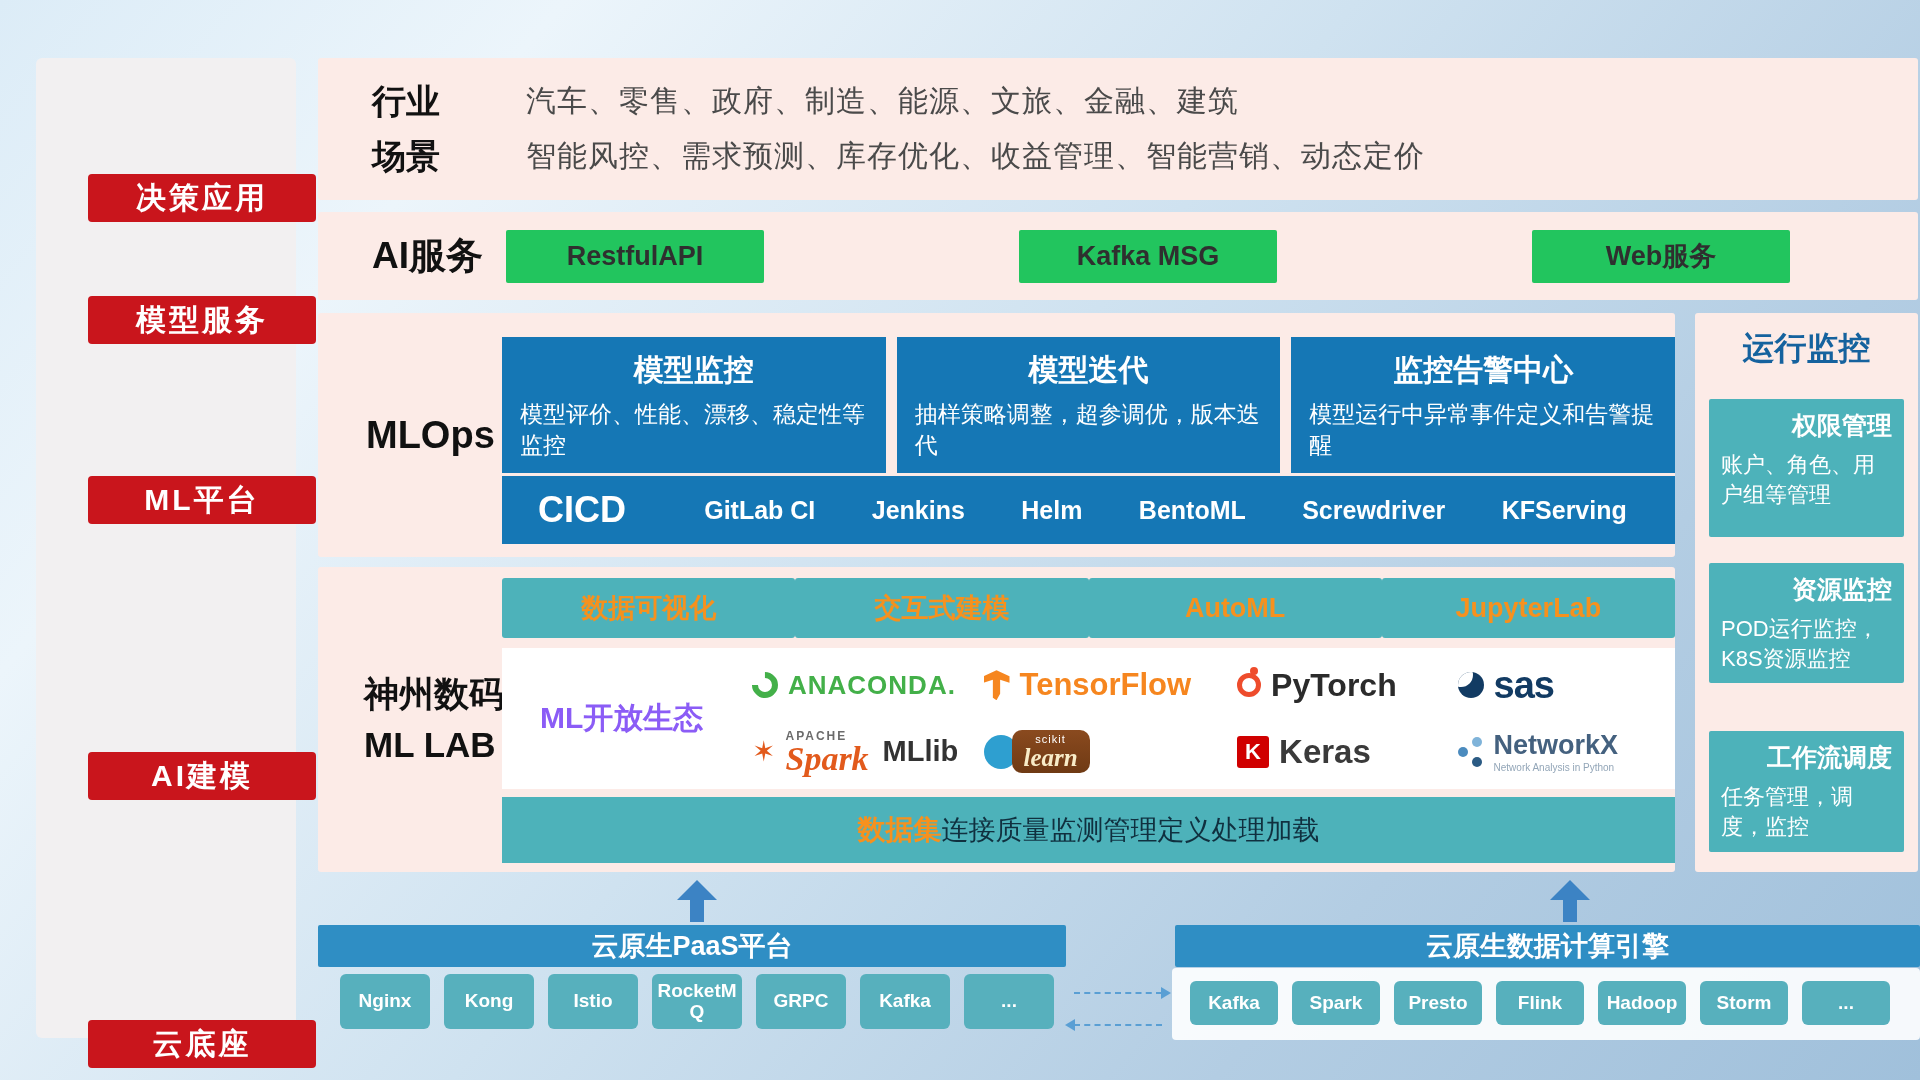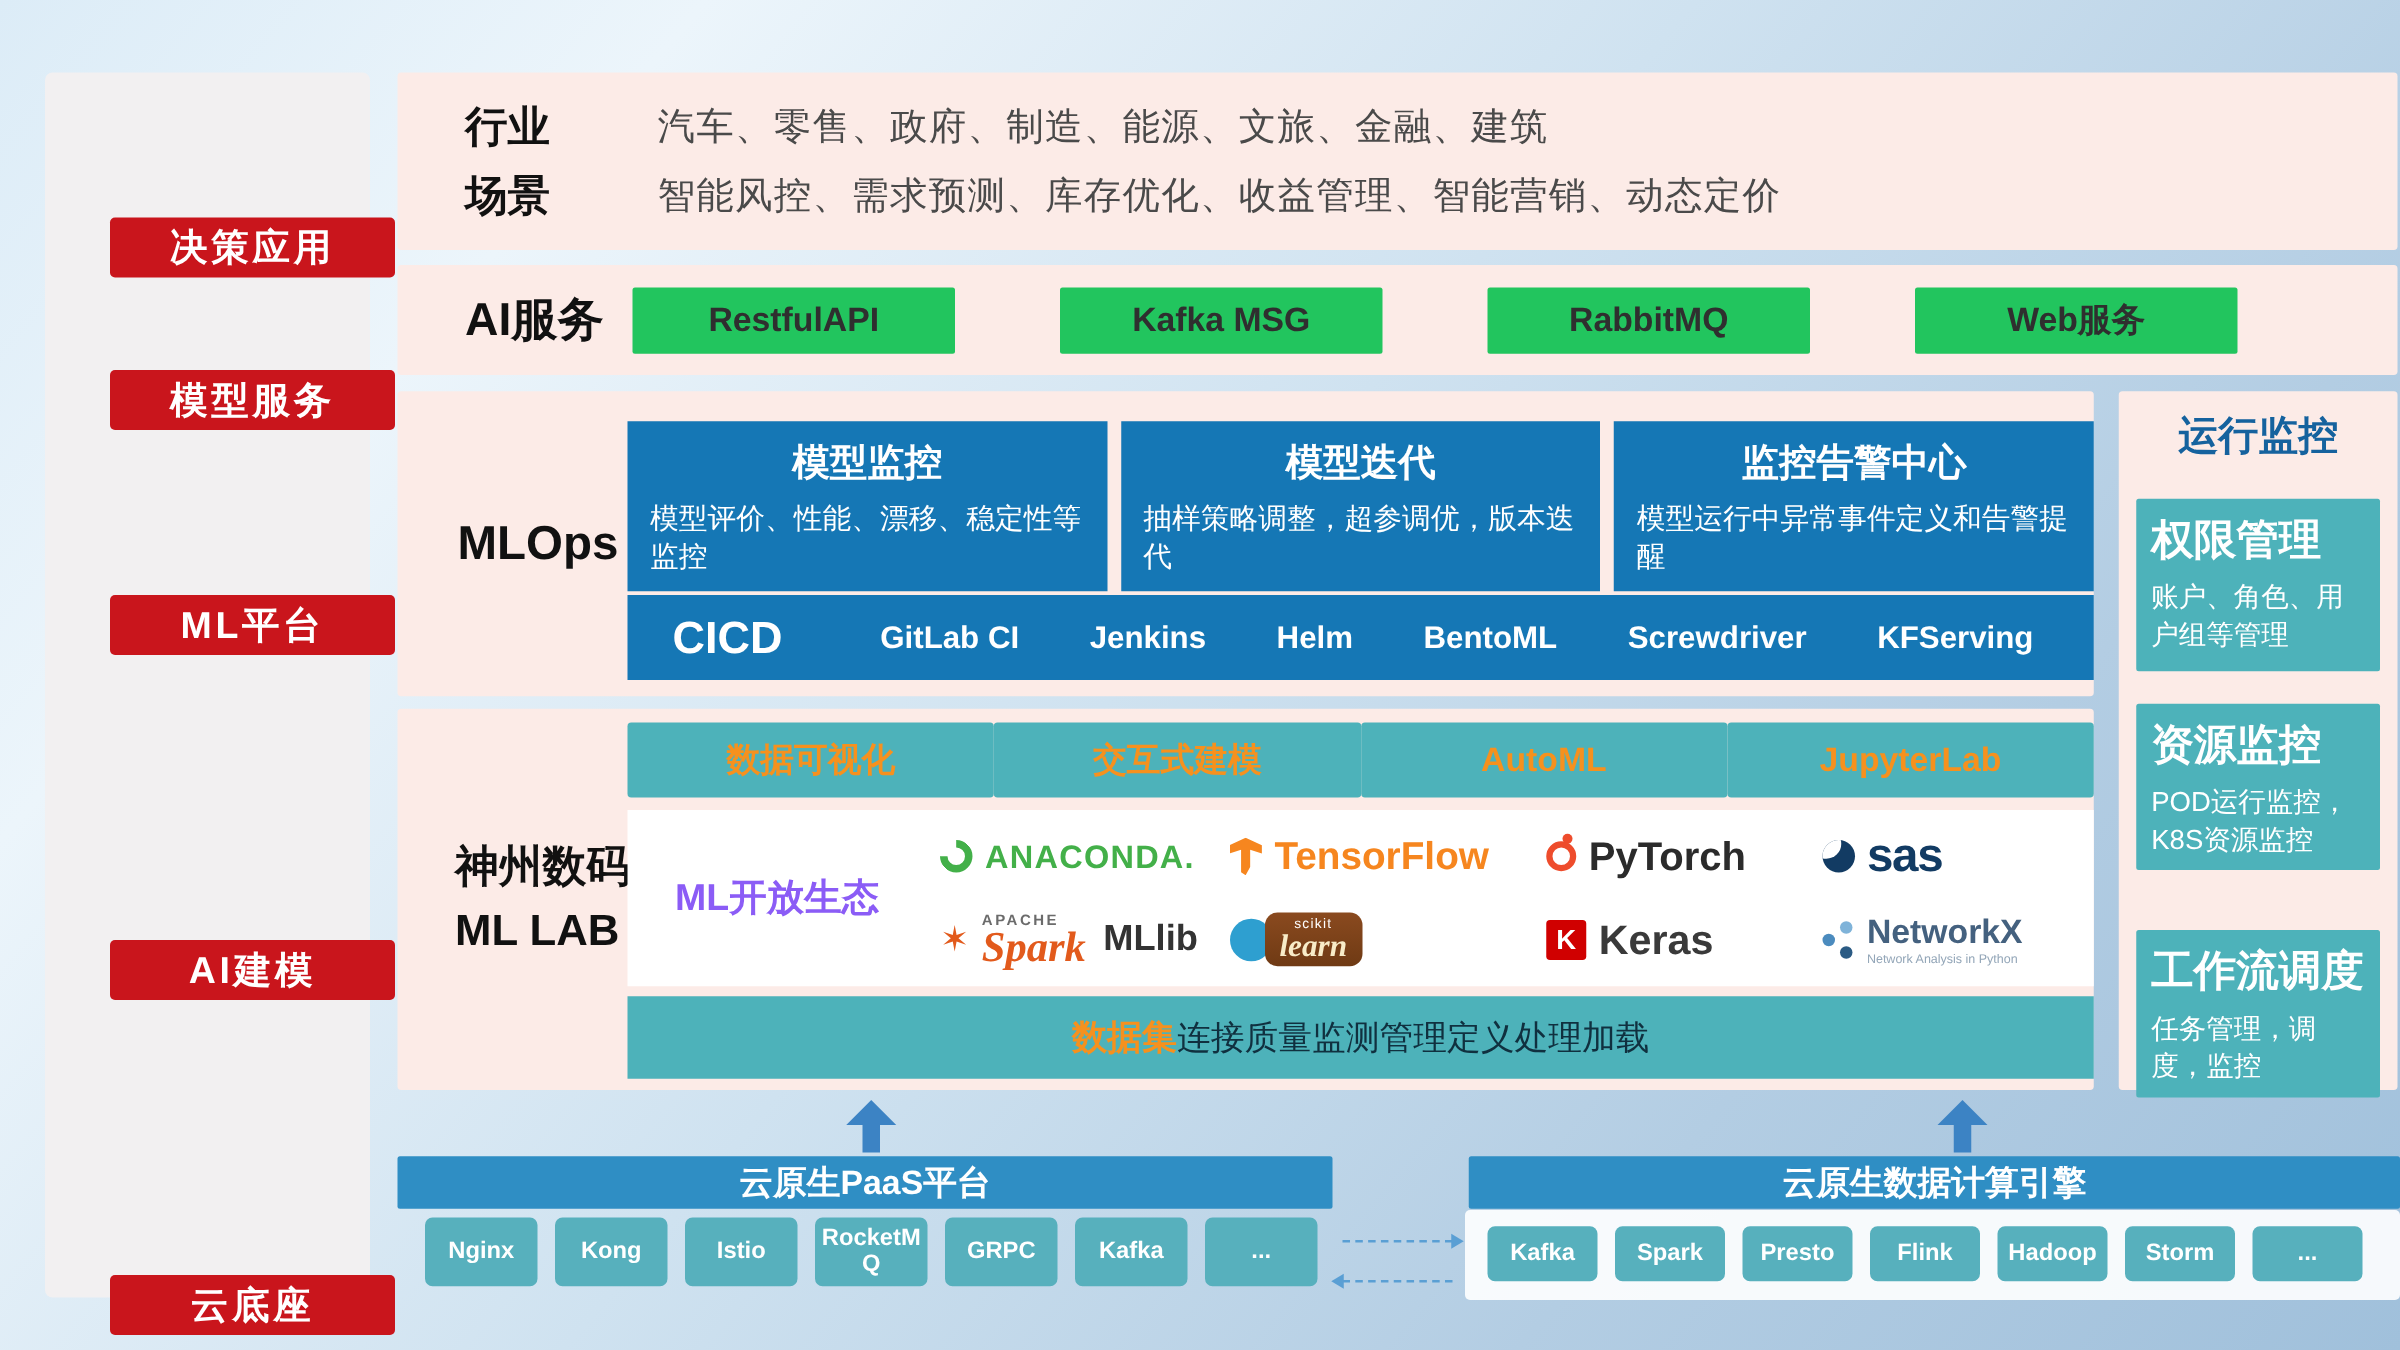--- a/index.html
+++ b/index.html
@@ -42,21 +42,21 @@
   .cicd-bar { position:absolute; left:184px; top:163px; width:1173px; height:68px; background:#1577b5;
               display:flex; align-items:center; color:#fff; }
   .cicd-label { font-size:36px; font-weight:bold; margin-left:36px; }
   .cicd-tools { flex:1; display:flex; justify-content:space-around; padding:0 20px 0 50px; }
   .cicd-tool { font-size:25px; font-weight:bold; }
 
   
   .monitor { left:1695px; top:313px; width:223px; height:559px; }
   .mon-title { text-align:center; margin-top:14px; font-size:32px; font-weight:bold; color:#15629e; }
   .mon-card { position:relative; margin:0 14px; background:#4db2ba; color:#fff; border-radius:2px; padding:10px 12px; }
-  .mon-card .mc-title { text-align:left; font-size:34px; font-weight:bold; margin-bottom:8px; }
+  .mon-card .mc-title { text-align:right; font-size:25px; font-weight:bold; margin-bottom:8px; }
   .mon-card .mc-desc { font-size:22px; line-height:1.35; }
   .mc-0{margin-top:28px; min-height:138px;} .mc-1{margin-top:26px; min-height:112px;} .mc-2{margin-top:48px; min-height:112px;}
 
   
   .mllab { left:318px; top:567px; width:1357px; height:305px; }
   .mllab-label { position:absolute; left:46px; top:0; height:100%; display:flex; flex-direction:column;
                  justify-content:center; font-size:35px; font-weight:bold; color:#111; line-height:1.45; }
   .features { position:absolute; left:184px; top:11px; width:1173px; height:60px; display:flex; }
   .feat-btn { flex:1; background:#4db2ba; color:#f6911e; font-size:27px; font-weight:bold;
               display:flex; align-items:center; justify-content:center; border-radius:3px; }
@@ -152,21 +152,20 @@
       <span class="ind-label">场景</span>
       <span class="ind-text">智能风控、需求预测、库存优化、收益管理、智能营销、动态定价</span>
     </div>
   </section>
 
   <section class="abs pink services">
     <span class="svc-label">AI服务</span>
     <div class="svc-btns">
       <div class="svc-btn">RestfulAPI</div>
       <div class="svc-btn">Kafka MSG</div>
-      <div class="svc-btn">RabbitMQ</div>
       <div class="svc-btn">Web服务</div>
     </div>
   </section>
 
   <section class="abs pink mlops">
     <div class="mlops-label">MLOps</div>
     <div class="mlops-cards">
       <div class="blue-card">
         <div class="bc-title">模型监控</div>
         <div class="bc-desc">模型评价、性能、漂移、稳定性等监控</div>

